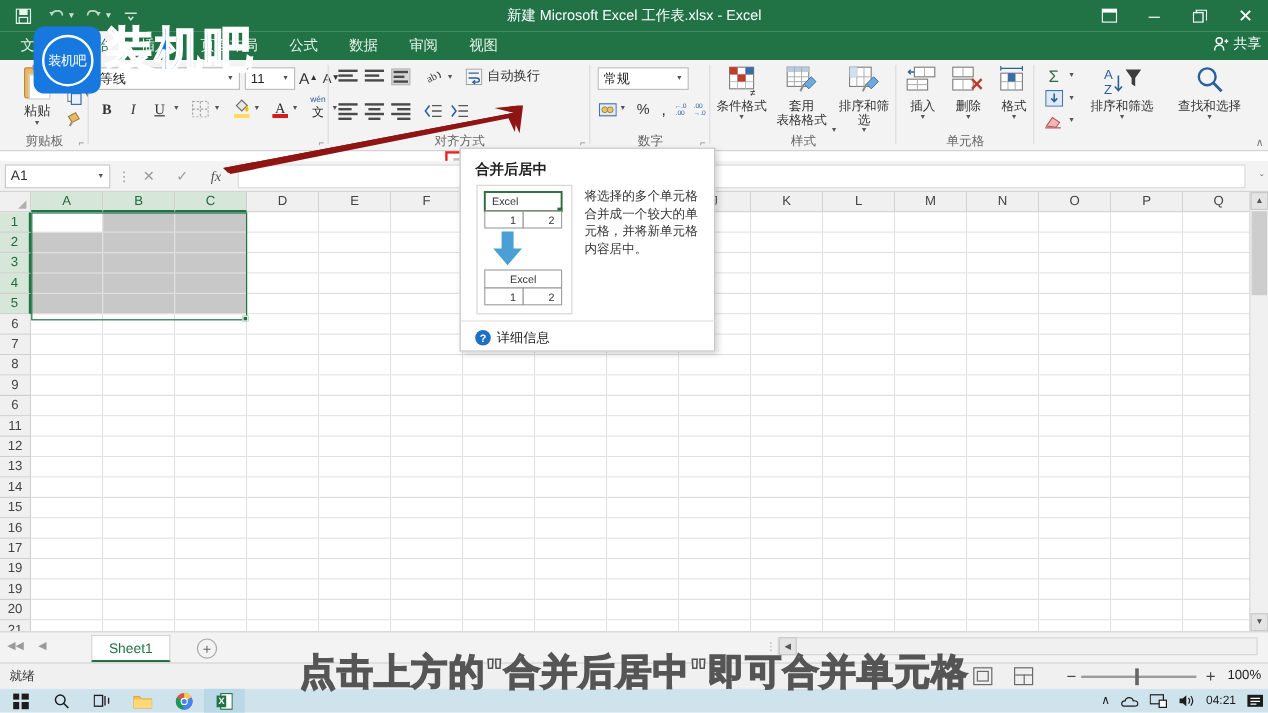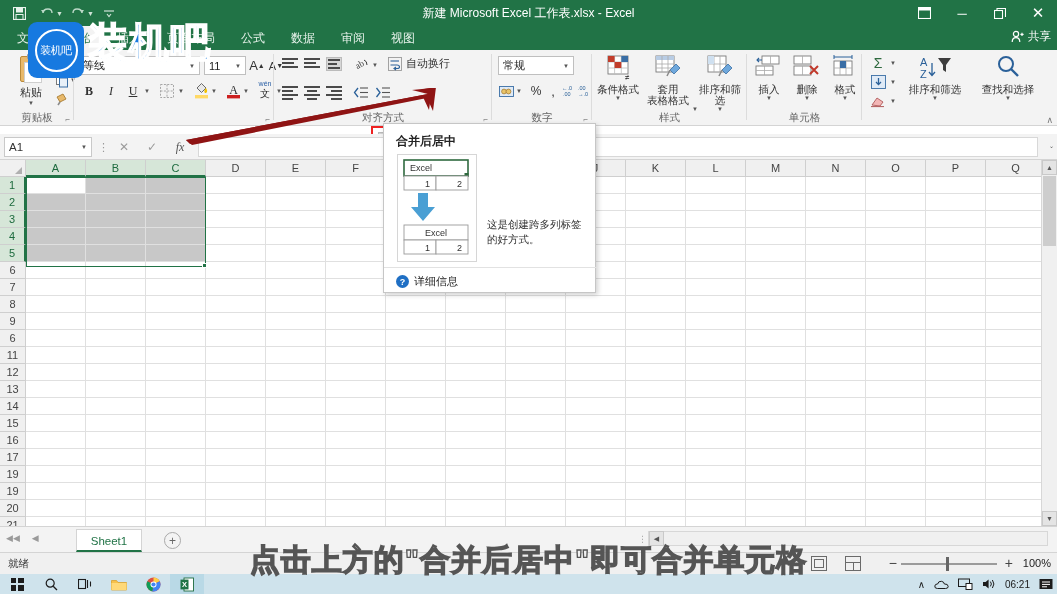--- a/index.html
+++ b/index.html
@@ -782,21 +782,21 @@
         <path d="M20 38 h10 v14 h7 l-12 14 l-12 -14 h7 z" fill="#4a9fd4"></path>
 
         <rect x="6" y="70" width="64" height="15" fill="#fff" stroke="#9a9a9a" stroke-width="0.9"></rect>
         <text x="38" y="81" font-size="9" fill="#333" text-anchor="middle" font-family="Liberation Sans, sans-serif">Excel</text>
         <rect x="6" y="85" width="32" height="14" fill="#fff" stroke="#9a9a9a" stroke-width="0.9"></rect>
         <rect x="38" y="85" width="32" height="14" fill="#fff" stroke="#9a9a9a" stroke-width="0.9"></rect>
         <text x="32" y="96" font-size="9" fill="#333" text-anchor="end" font-family="Liberation Sans, sans-serif">1</text>
         <text x="64" y="96" font-size="9" fill="#333" text-anchor="end" font-family="Liberation Sans, sans-serif">2</text>
       </svg>
     </div>
-    <div class="tt-desc2">这是创建跨多列标签的好方式。</div>
+    <div class="tt-desc1">将选择的多个单元格合并成一个较大的单元格，并将新单元格内容居中。</div>
     <div class="tt-sep"></div>
     <div class="tt-help">
       <span class="tt-help-ico">?</span>
       <span class="tt-help-txt">详细信息</span>
     </div>
   </div>
 
   <div class="fbar">
     <div class="namebox">
       <span class="nv">A1</span>
@@ -1305,21 +1305,21 @@
         </svg>
       <svg width="15" height="12" viewBox="0 0 15 12">
           <rect x="0.5" y="1" width="11" height="7.5" fill="none" stroke="#1c1c1c" stroke-width="1"></rect>
           <rect x="8" y="5.5" width="6" height="6" fill="#fff" stroke="#1c1c1c" stroke-width="1"></rect>
         </svg>
       <svg width="14" height="12" viewBox="0 0 14 12">
           <path d="M1 4 H3.6 L6.6 1.4 V10.6 L3.6 8 H1 Z" fill="#1c1c1c"></path>
           <path d="M8.4 3.6 Q10.4 6 8.4 8.4" fill="none" stroke="#1c1c1c" stroke-width="1"></path>
           <path d="M10.4 2 Q13.4 6 10.4 10" fill="none" stroke="#1c1c1c" stroke-width="1"></path>
         </svg>
-      <span>06:21</span>
+      <span>04:21</span>
       <svg width="14" height="12" viewBox="0 0 14 12">
           <rect x="0.5" y="1" width="13" height="10" fill="#1c1c1c"></rect>
           <line x1="3" y1="4" x2="11" y2="4" stroke="#fff" stroke-width="1"></line>
           <line x1="3" y1="6.4" x2="11" y2="6.4" stroke="#fff" stroke-width="1"></line>
           <line x1="3" y1="8.8" x2="8" y2="8.8" stroke="#fff" stroke-width="1"></line>
         </svg>
     </div>
   </div>
 
   <div class="wm-logo">

